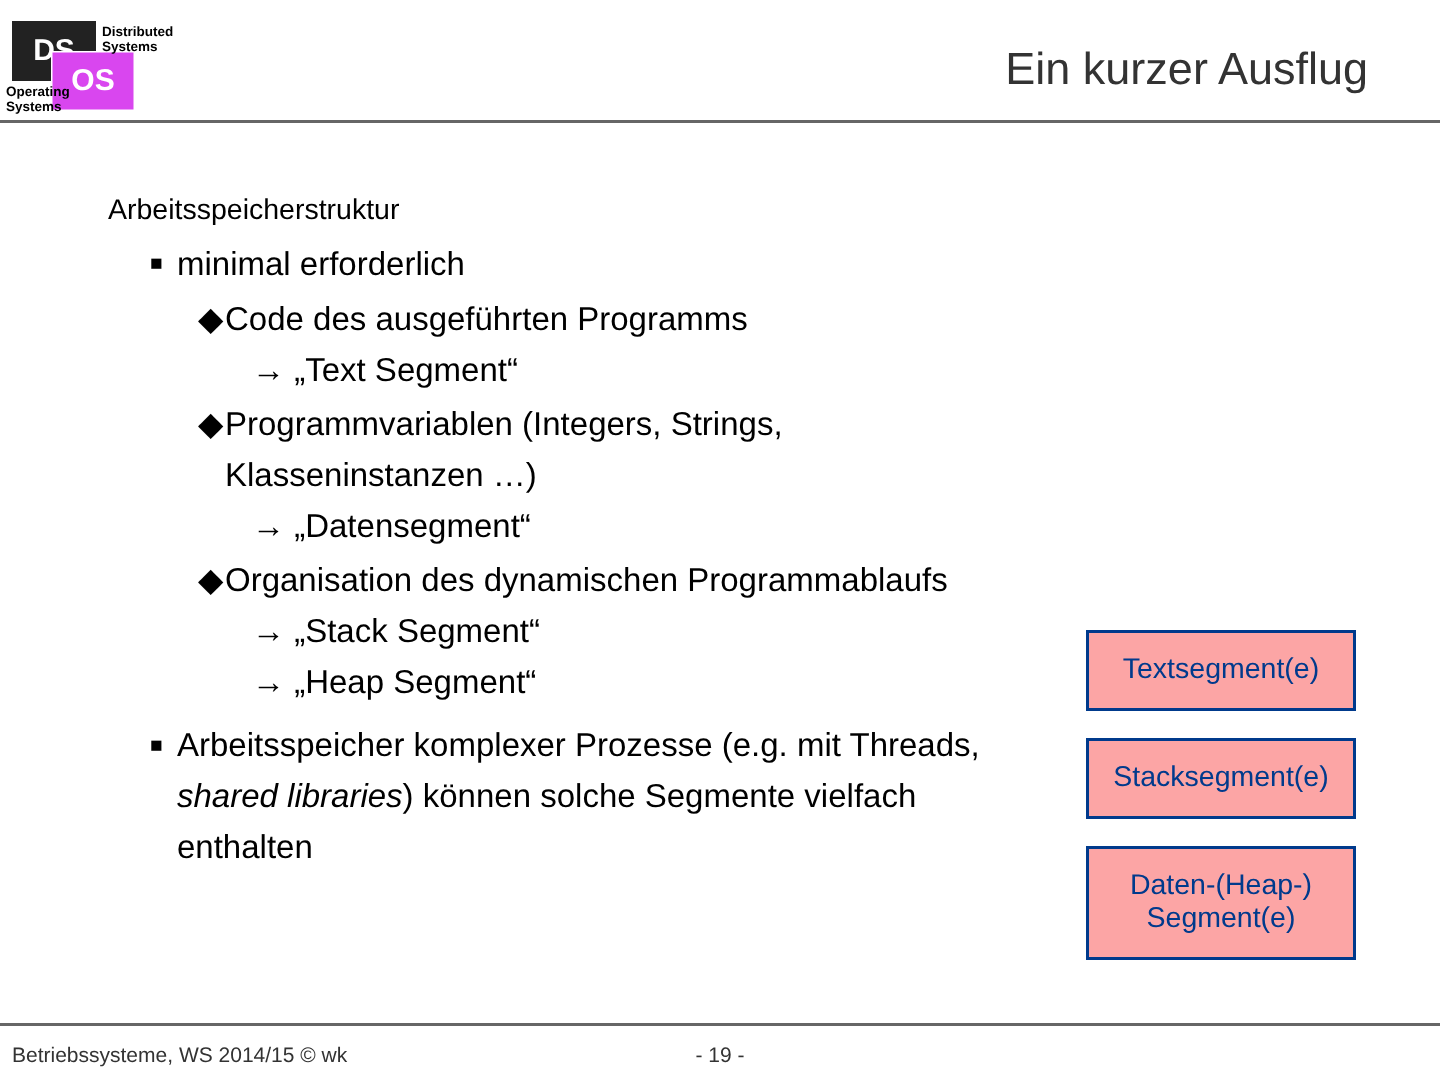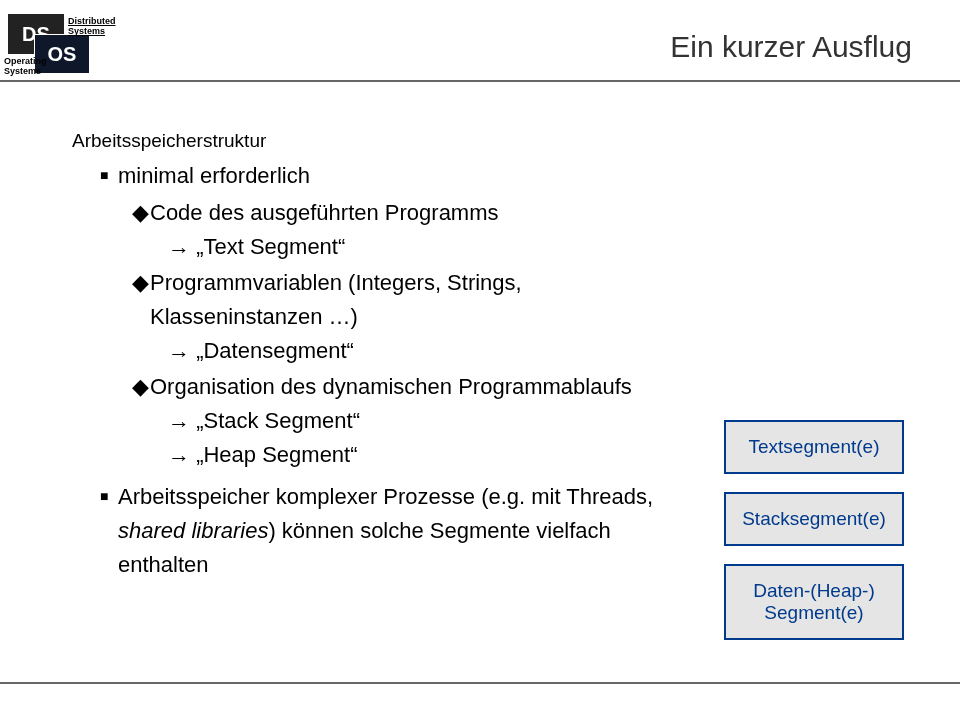--- a/index.html
+++ b/index.html
@@ -6,22 +6,22 @@
   html, body { width: 960px; height: 720px; font-family: Arial, Helvetica, sans-serif; background: #fff; color: #000; }
   .slide { position: relative; width: 960px; height: 720px; }
   .logo {
     position: absolute; top: 8px; left: 8px;
     width: 140px; height: 70px;
   }
   .logo .stack {
     position:absolute; top:0; left:0; width:140px; height:70px;
   }
   .logo .lb1 { position:absolute; top:6px; left:0; width:56px; height:40px; background:#222; color:#fff; font-weight:bold; font-size:20px; display:flex; align-items:center; justify-content:center;}
-  .logo .lb2 { position:absolute; top:26px; left:26px; width:56px; height:40px; background:#0f172a; color:#fff; font-weight:bold; font-size:20px; display:flex; align-items:center; justify-content:center; border:1px solid #fff;}
-  .logo .txt1 { position:absolute; top:8px; left:60px; font-size:9px; font-weight:bold;text-decoration:underline;}
+  .logo .lb2 { position:absolute; top:26px; left:26px; width:56px; height:40px; background:#d946ef; color:#fff; font-weight:bold; font-size:20px; display:flex; align-items:center; justify-content:center; border:1px solid #fff;}
+  .logo .txt1 { position:absolute; top:8px; left:60px; font-size:9px; font-weight:bold;}
   .logo .txt2 { position:absolute; top:48px; left:-4px; font-size:9px; font-weight:bold; width:30px; text-align:left;}
   .header-line {
     position: absolute; top: 80px; left: 0; width: 960px; height: 0;
     border-top: 2px solid #666;
   }
   .slide-title {
     position: absolute; top: 30px; right: 48px;
     font-size: 30px; color: #333; text-align: center;
   }
   .content {
@@ -35,21 +35,21 @@
   .l2 .bullet { width: 18px; flex-shrink:0;}
   .l3 { margin-left: 96px; margin-top: 0px; }
   .arrow::before { content: "→ "; }
   em.it { }
   .sidebar {
     position: absolute; top: 420px; right: 56px; width: 180px;
     display: flex; flex-direction: column; gap: 18px;
     font-size: 19px; color: #003a8c; text-align:center;
   }
   .seg-box {
-    border: 2px solid #003a8c; background: #e5e5e5;
+    border: 2px solid #003a8c; background: #fca5a5;
     padding: 14px 6px;
   }
   .footer-line {
     position: absolute; left: 0; bottom: 36px; width: 960px;
     border-top: 2px solid #666;
   }
   .footer {
     position: absolute; left: 0; bottom: 0; width: 960px; height: 34px;
     display: flex; align-items: center;
     font-size: 14px; color: #333;
@@ -118,14 +118,18 @@
   <div class="sidebar">
     <div class="seg-box">Textsegment(e)</div>
     <div class="seg-box">Stacksegment(e)</div>
     <div class="seg-box">
       <span>Daten-(Heap-)</span><br>
       <span>Segment(e)</span>
     </div>
   </div>
 
   <div class="footer-line"></div>
+  <div class="footer">
+    <div class="left">Betriebssysteme, WS 2014/15 © wk</div>
+    <div class="center">- 19 -</div>
+  </div>
 
 </div>
 
 </body></html>

